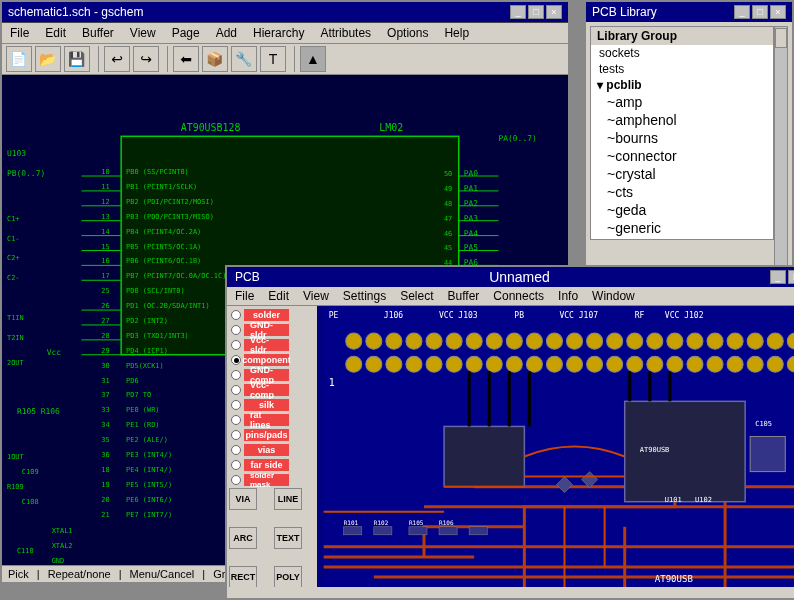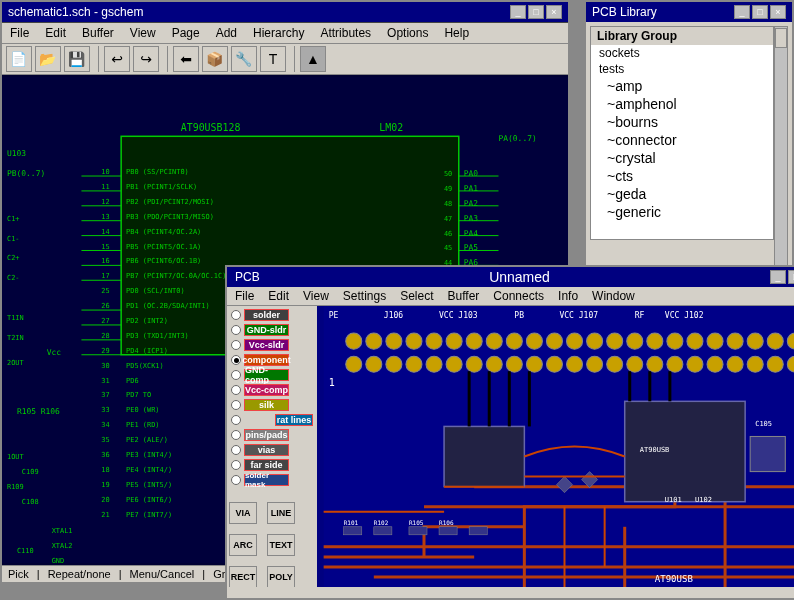--- a/index.html
+++ b/index.html
@@ -187,21 +187,21 @@
       flex-shrink: 0;
     }
     .layer-radio.selected::after {
       content: '';
       width: 5px; height: 5px;
       border-radius: 50%;
       background: #000;
     }
     .layer-color {
       width: 45px; height: 12px;
-      border: 1px solid #ef4444;
+      border: 6px solid #ef4444;
       font-size: 9px;
       display: flex; align-items: center; justify-content: center;
       color: white;
       font-weight: bold;
     }
     .pcb-canvas {
       flex: 1;
       background: #000080;
       position: relative;
       overflow: hidden;
@@ -456,20 +456,21 @@
       <div class="win-btn">_</div>
       <div class="win-btn">□</div>
       <div class="win-btn">×</div>
     </div>
   </div>
   <div style="position:relative; height: calc(100% - 26px);">
     <div class="pcb-lib-content" style="margin-right:18px;">
       <div class="lib-group-header">Library Group</div>
       <div class="lib-item">sockets</div>
       <div class="lib-item">tests</div>
+      <div class="lib-section">▾ pcblib</div>
       <div class="lib-subitem">~amp</div>
       <div class="lib-subitem">~amphenol</div>
       <div class="lib-subitem">~bourns</div>
       <div class="lib-subitem">~connector</div>
       <div class="lib-subitem">~crystal</div>
       <div class="lib-subitem">~cts</div>
       <div class="lib-subitem">~geda</div>
       <div class="lib-subitem">~generic</div>
     </div>
 
@@ -533,21 +534,21 @@
         <div class="layer-color" style="background:#be185d;">Vcc-comp</div>
       </div>
 
       <div class="layer-item">
         <div class="layer-radio"></div>
         <div class="layer-color" style="background:#999900;">silk</div>
       </div>
 
       <div class="layer-item">
         <div class="layer-radio"></div>
-        <div class="layer-color" style="background:#0369a1;margin-left:31px;">rat lines</div>
+        <div class="layer-color" style="background:#0369a1;">rat lines</div>
       </div>
 
       <div class="layer-item">
         <div class="layer-radio"></div>
         <div class="layer-color" style="background:#808080;">pins/pads</div>
       </div>
 
       <div class="layer-item">
         <div class="layer-radio"></div>
         <div class="layer-color" style="background:#555555;">vias</div>
@@ -556,21 +557,21 @@
       <div class="layer-item">
         <div class="layer-radio"></div>
         <div class="layer-color" style="background:#444;">far side</div>
       </div>
 
       <div class="layer-item">
         <div class="layer-radio"></div>
         <div class="layer-color" style="background:#224488; font-size:8px;">solder mask</div>
       </div>
 
-      <div style="margin-top:14px; display:flex; flex-wrap:wrap; gap:10px;">
+      <div style="margin-top:0; display:flex; flex-wrap:wrap; gap:17px;">
         <div class="pcb-tb-btn">VIA</div>
         <div class="pcb-tb-btn">LINE</div>
         <div class="pcb-tb-btn">ARC</div>
         <div class="pcb-tb-btn">TEXT</div>
         <div class="pcb-tb-btn">RECT</div>
         <div class="pcb-tb-btn">POLY</div>
       </div>
     </div>
 
     <div class="pcb-canvas">

